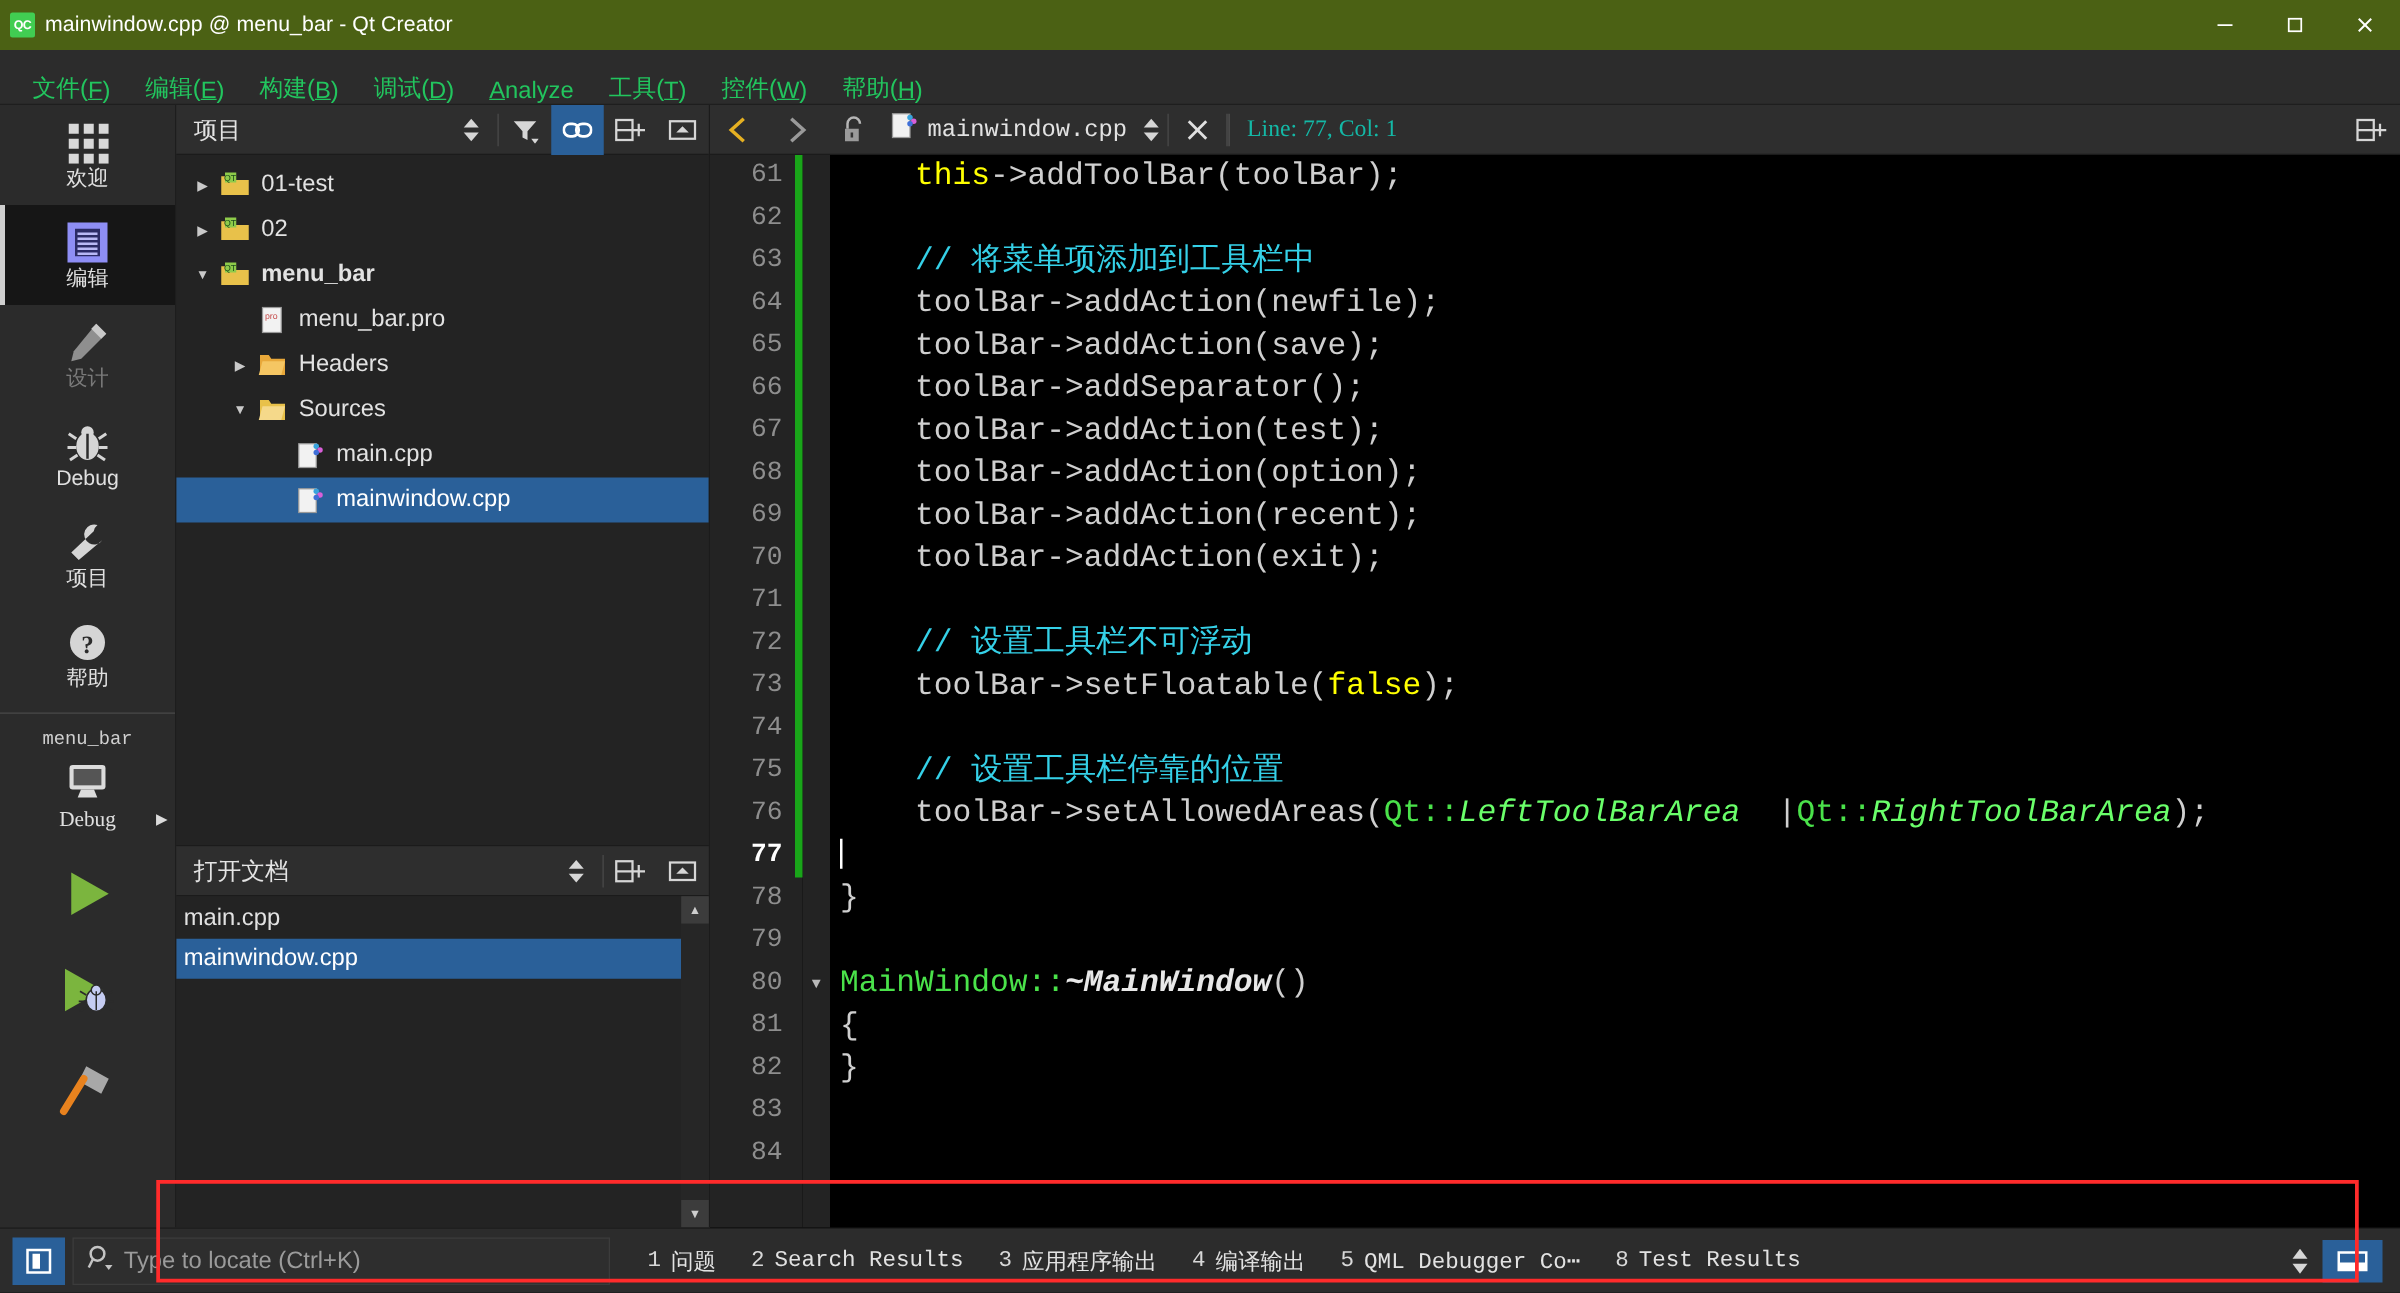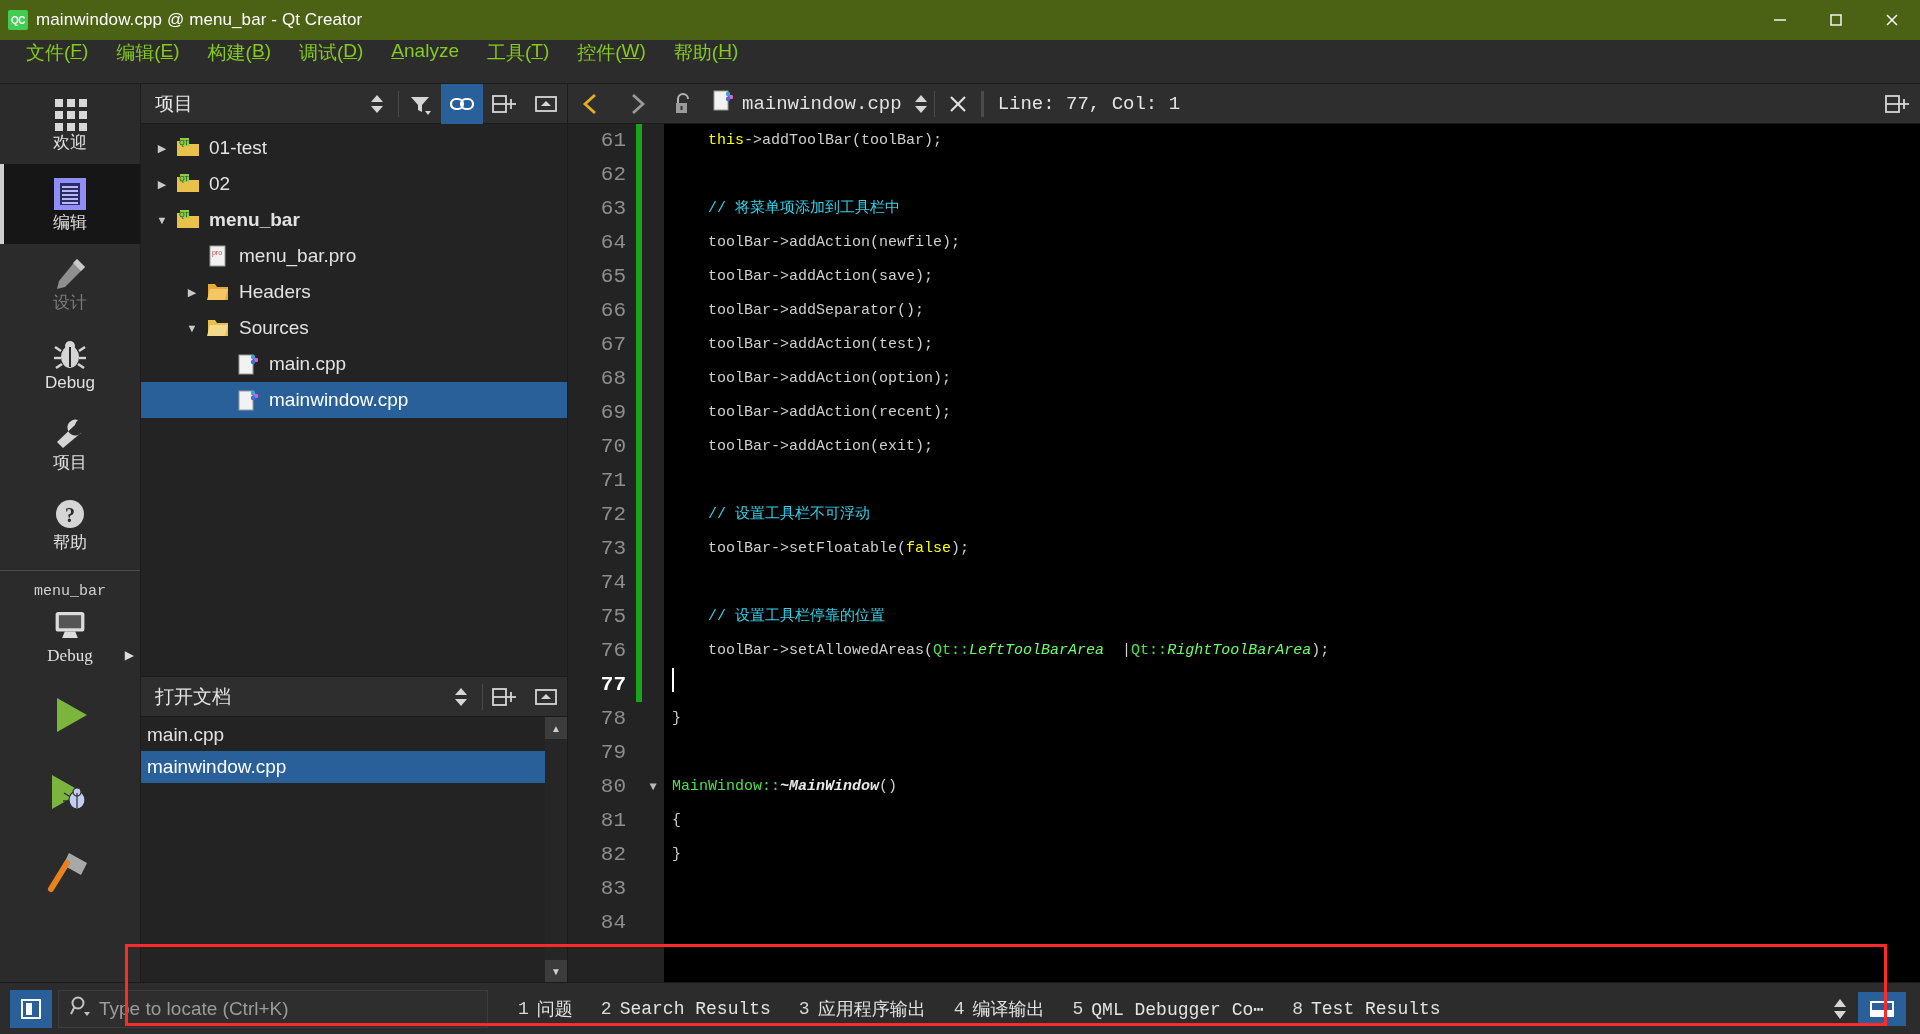--- a/index.html
+++ b/index.html
@@ -46,22 +46,22 @@
   
   .menubar {
     height: 44px; min-height: 44px;
     background: #2c2c2c;
     display: flex; align-items: center;
     padding-left: 12px;
     border-bottom: 1px solid #1e1e1e;
   }
   .menu-item {
     padding: 0 14px; height: 44px;
-    display: flex; align-items: flex-start;
-    color: #84cc16; font-size: 19px;
+    display: flex; align-items: flex-end;
+    color: #22c55e; font-size: 19px;
     white-space: nowrap;
   }
   .menu-item u { text-decoration: underline; }
 
   
   .bodyrow { flex: 1; display: flex; min-height: 0; }
 
   
   .modebar {
     width: 141px; min-width: 141px;
@@ -153,33 +153,33 @@
   }
   .etb { width: 46px; height: 40px; display: flex; align-items: center; justify-content: center; color: #d6d6d6; }
   .combo {
     display: flex; align-items: center; gap: 8px;
     height: 40px; padding: 0 6px 0 6px;
     color: #e2e2e2; font-size: 19px;
     font-family: "Liberation Mono", monospace;
     white-space: nowrap;
   }
   .spin { display: flex; flex-direction: column; gap: 3px; padding-left: 4px; }
-  .line-col { font-family: Liberation Mono, monospace; font-size: 19px; color: #e5e5e5; padding: 0 14px; white-space: nowrap; }
+  .line-col { font-family: Liberation Serif, serif; font-size: 19px; color: #14b8a6; padding: 0 14px; white-space: nowrap; }
 
   .codearea { flex: 1; display: flex; background: #000000; min-height: 0; overflow: hidden; position: relative; }
   .gutter {
     width: 68px; min-width: 68px; background: #232323;
     text-align: right; padding-right: 10px;
     font-family: "Liberation Mono", monospace; font-size: 21px; color: #8e8e8e;
   }
   .gmark { width: 6px; min-width: 6px; background: #232323; position: relative; }
   .gmark .green { position: absolute; left: 0; top: 0; width: 6px; background: #19a519; }
   .codetext {
     flex: 1; background: #000000;
-    font-family: "Liberation Mono", monospace; font-size: 15px;
+    font-family: "Liberation Mono", monospace; font-size: 25px;
     color: #cfcfcf; padding-left: 8px; white-space: pre;
     position: relative;
   }
   .cline { height: 34px; line-height: 34px; }
   .gline { height: 34px; line-height: 34px; }
   .gline.cur { color: #ffffff; font-weight: bold; }
   .fold { width: 22px; min-width: 22px; background: #232323; font-family: "Liberation Mono", monospace; font-size: 12px; color: #b9b9b9; text-align: center;}
   .fline { height: 34px; line-height: 34px; }
   .kw   { color: #ffff00; }
   .cmt  { color: #35d1e8; }

